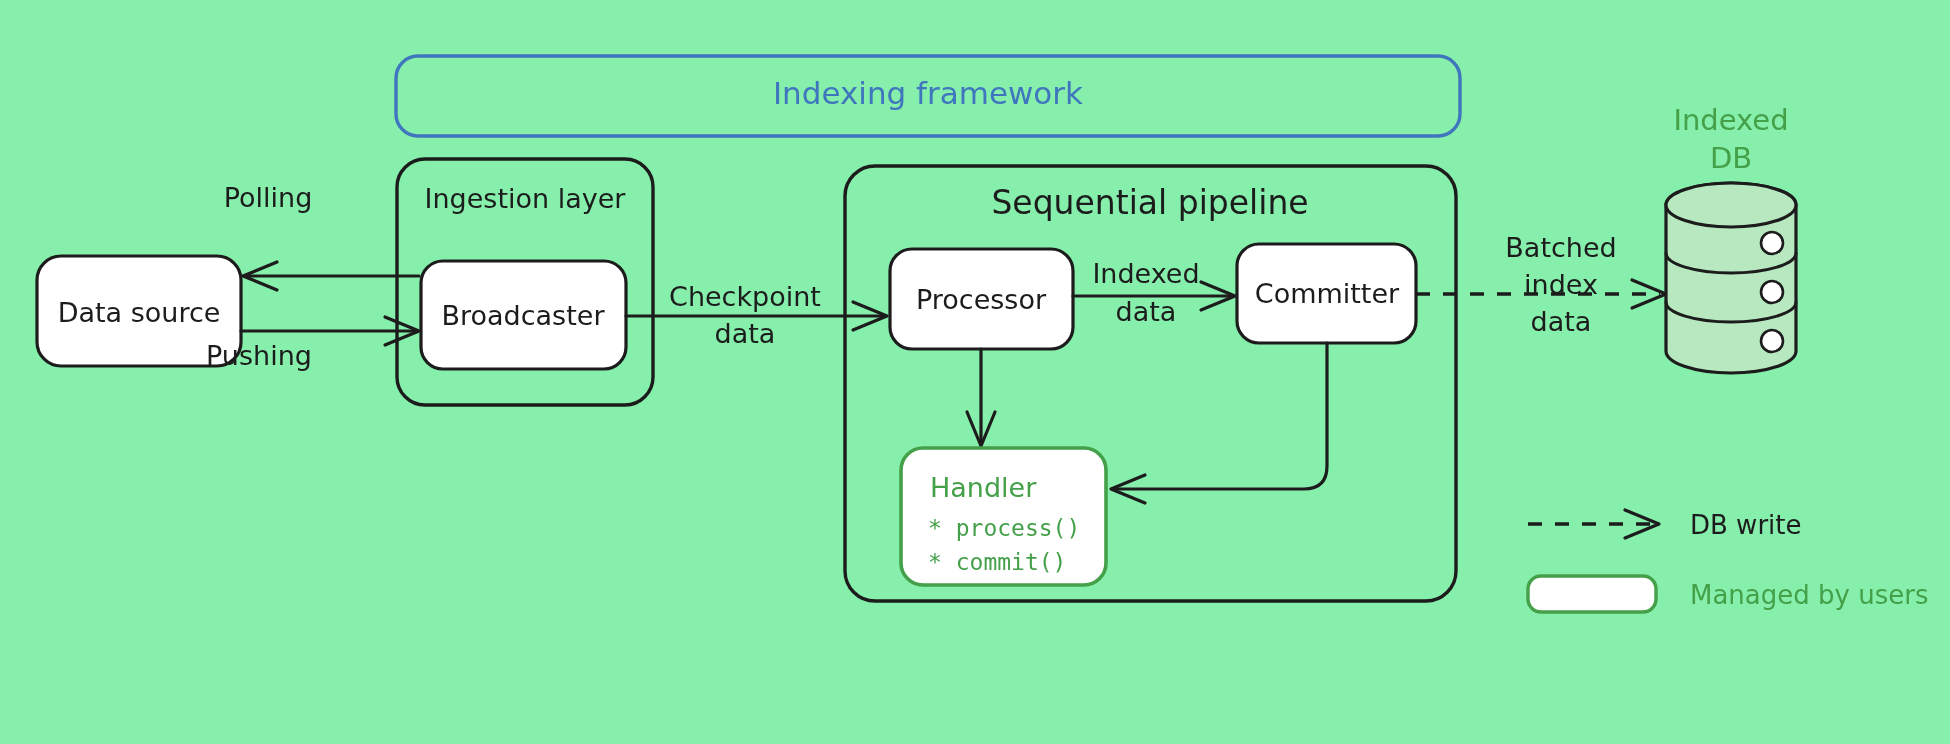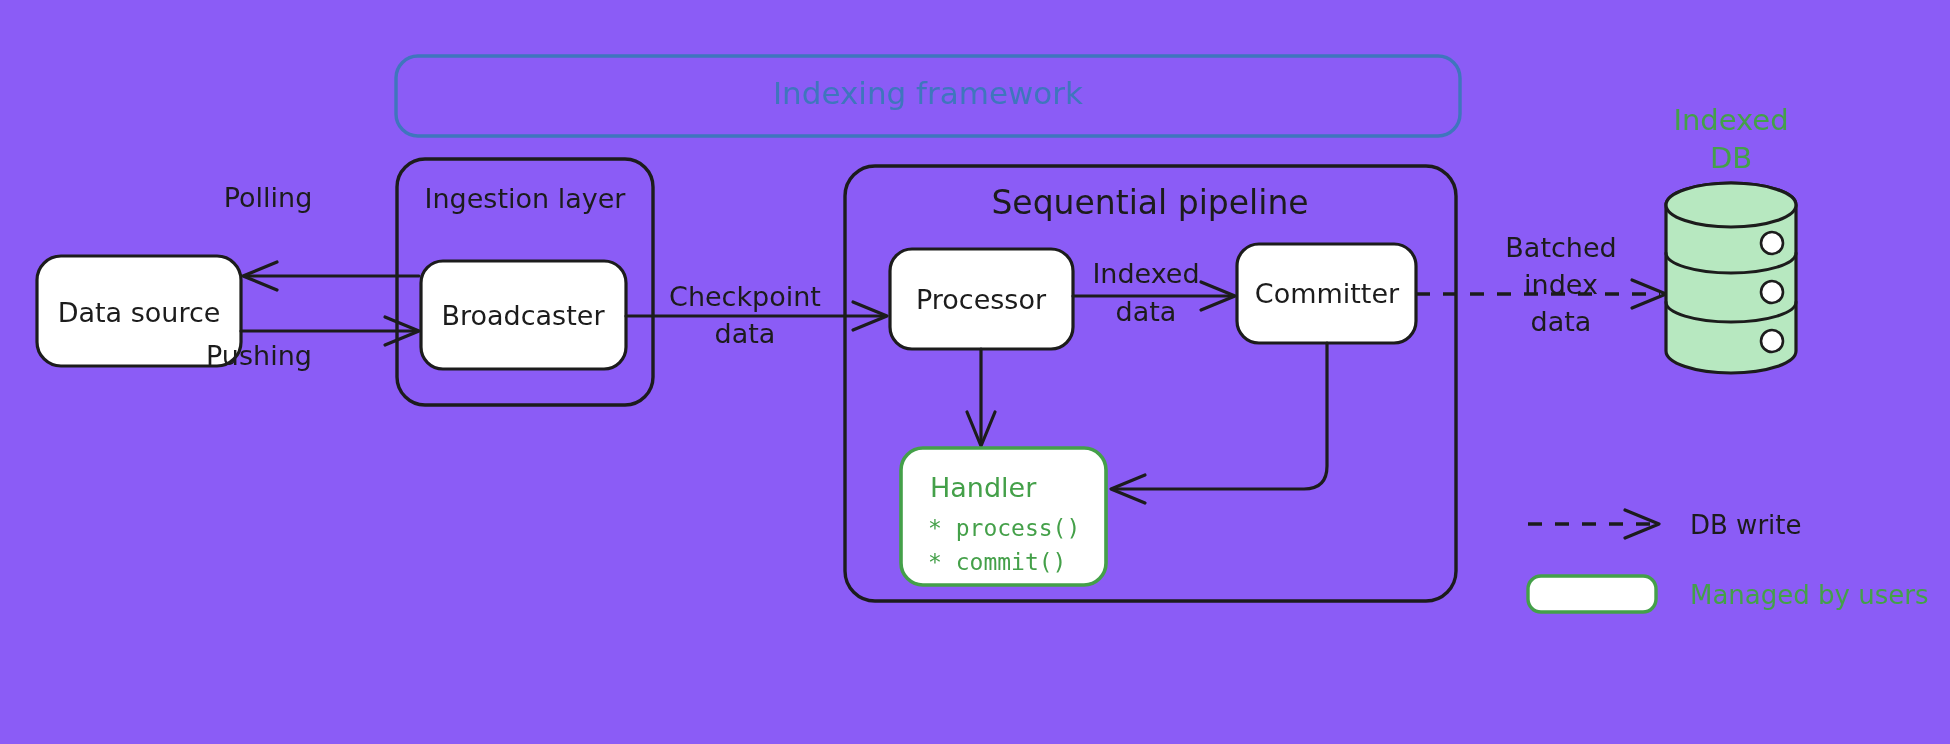--- a/index.html
+++ b/index.html
@@ -11,21 +11,21 @@
   body {
     width: 1950px;
     height: 744px;
     font-family: "DejaVu Sans", sans-serif;
     overflow: hidden;
   }
   #stage {
     position: relative;
     width: 1950px;
     height: 744px;
-    background: #8b5cf6;
+    background: #86efac;
   }
   #diagram {
     position: absolute;
     top: 0;
     left: 0;
     width: 1950px;
     height: 744px;
   }
   .hand-text {
     font-family: "DejaVu Sans", sans-serif;

